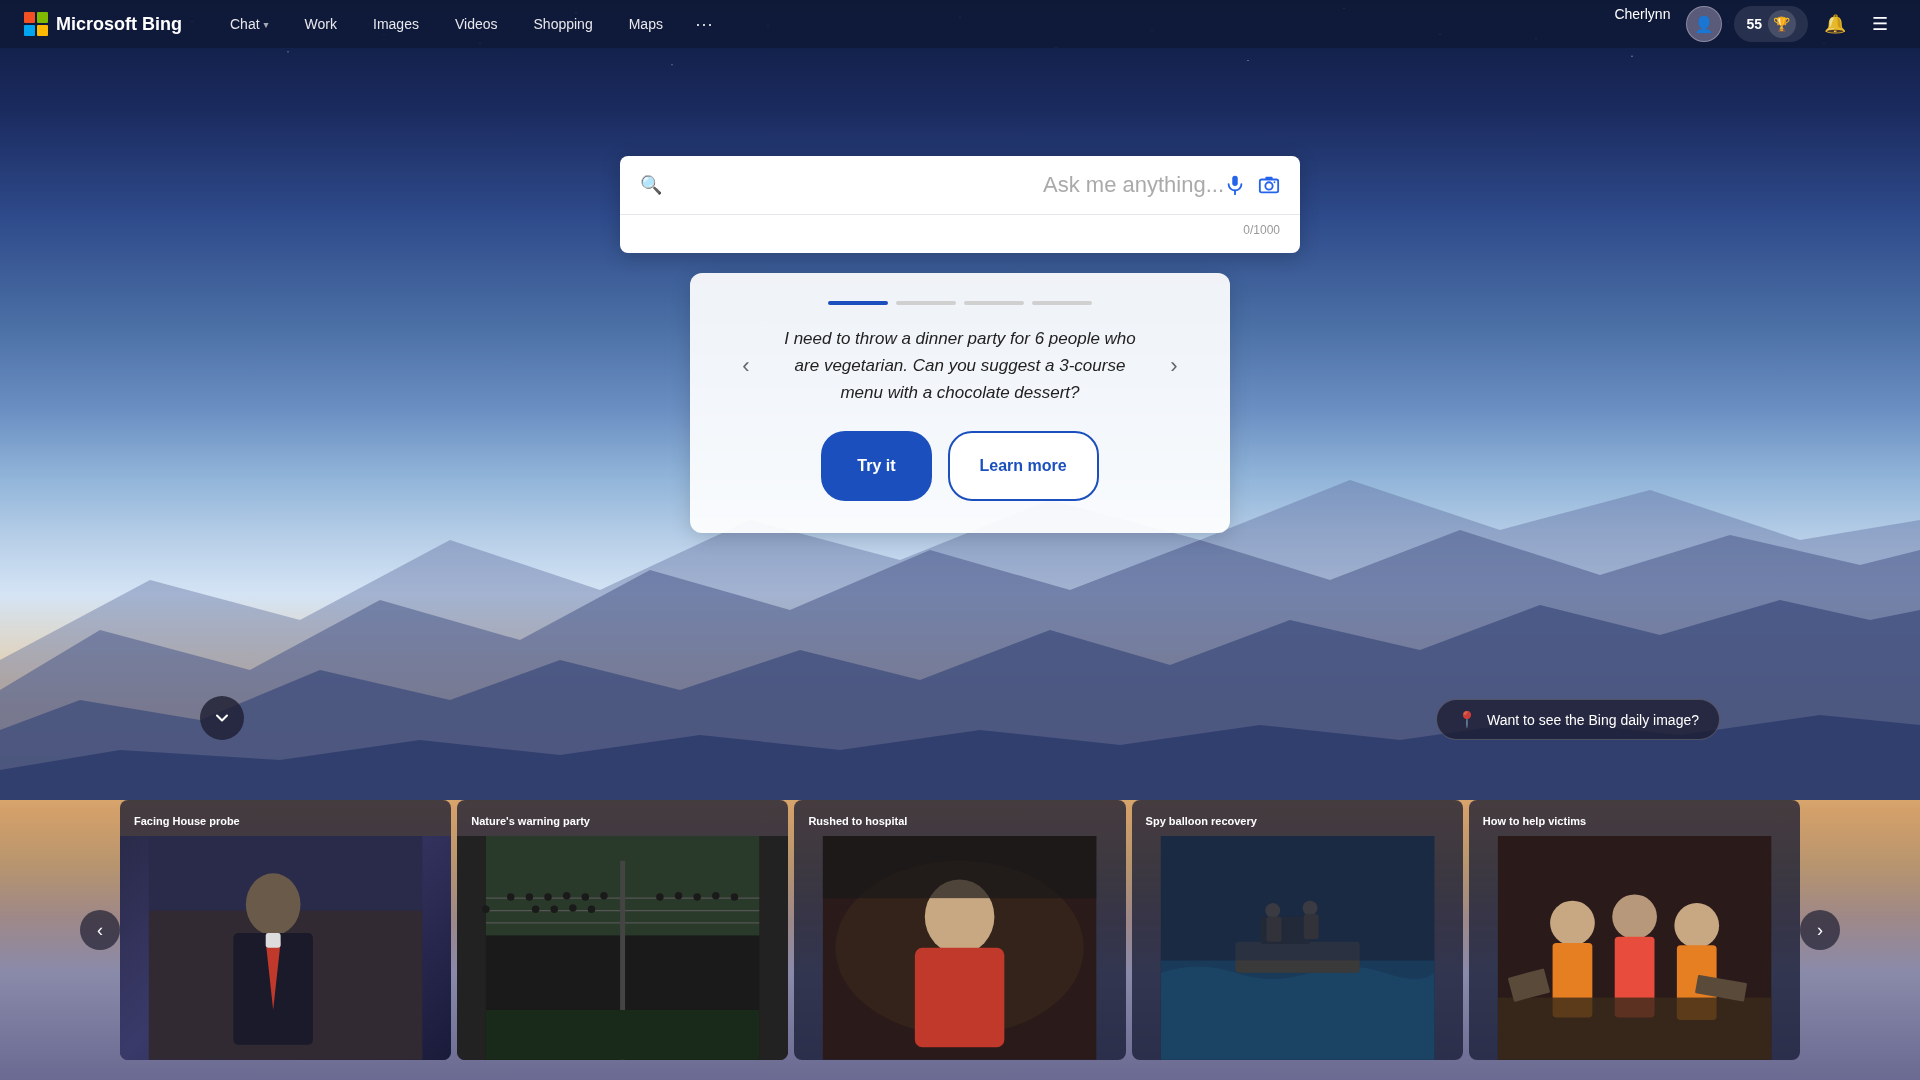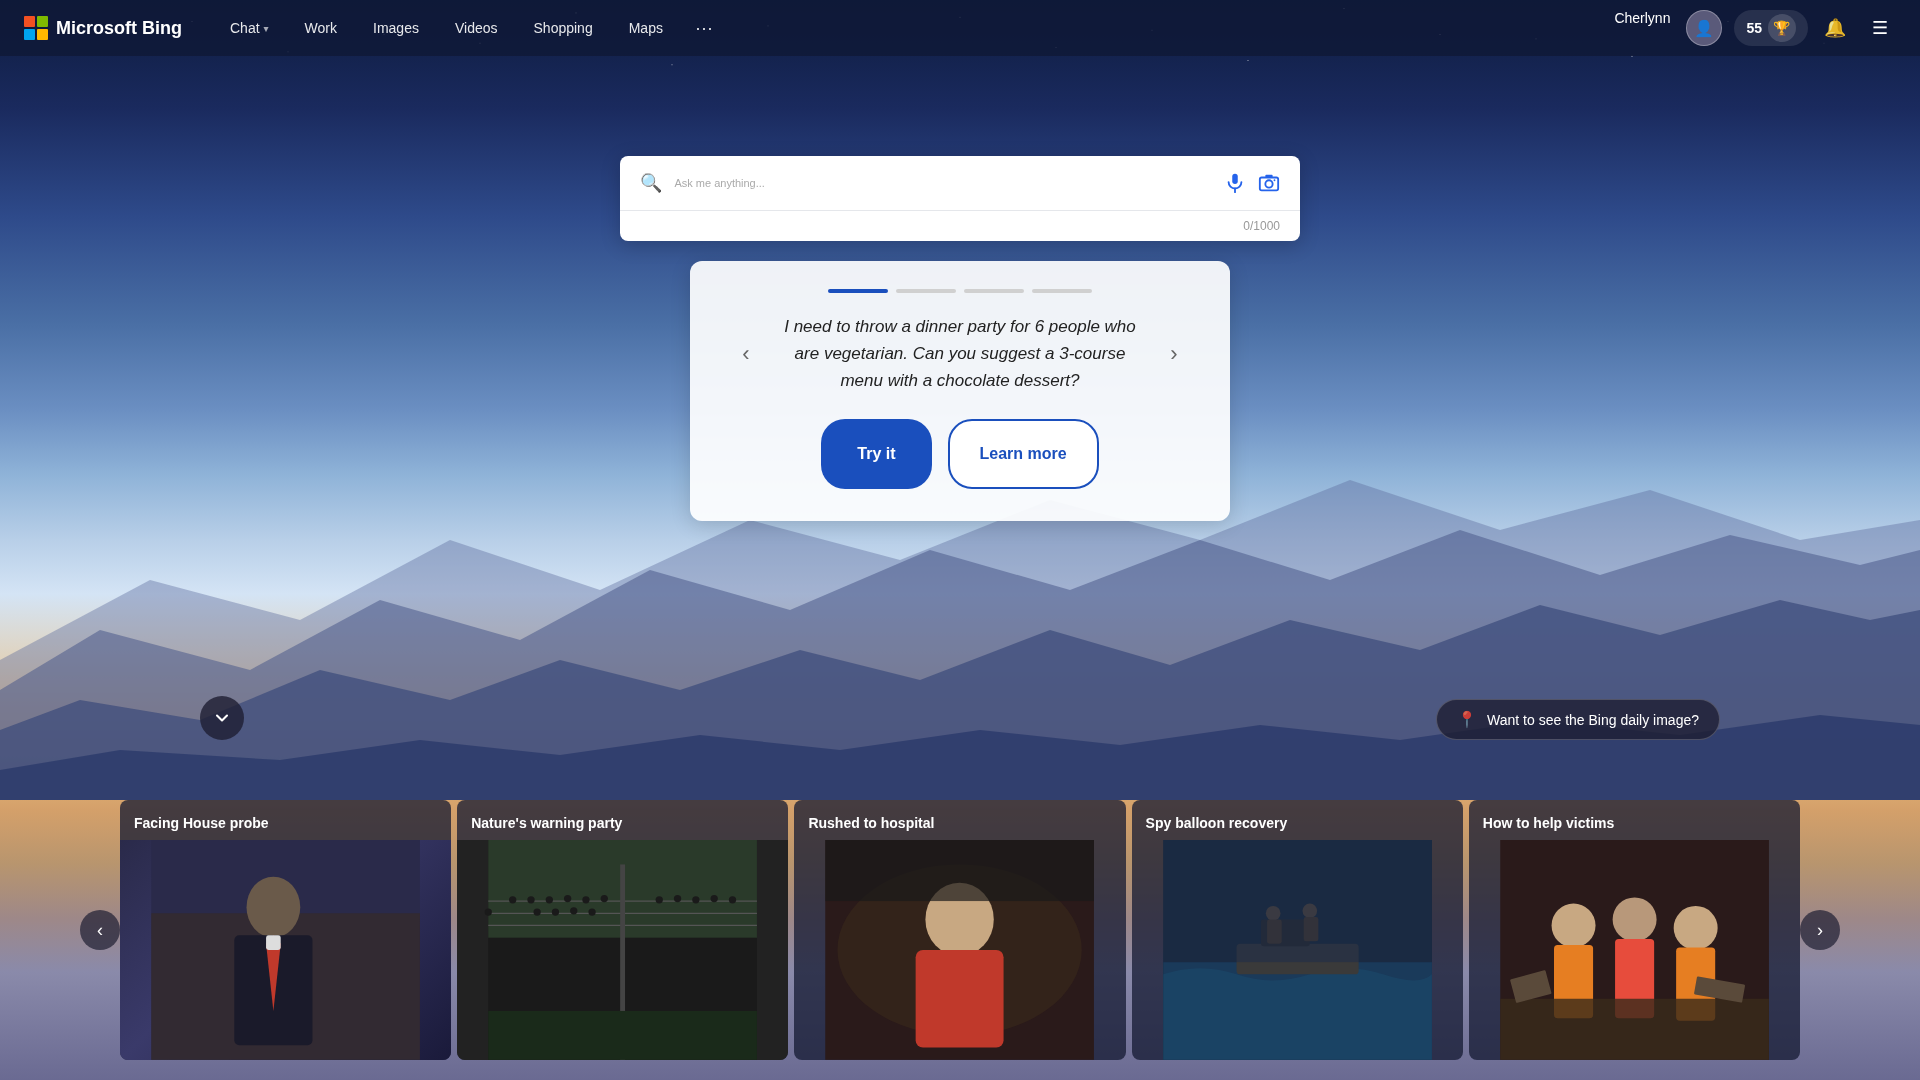--- a/index.html
+++ b/index.html
@@ -75,21 +75,21 @@
 
     .mountains svg {
       width: 100%;
       height: 100%;
     }
 
     
     .navbar {
       position: absolute;
       top: 0; left: 0; right: 0;
-      height: 56px;
+      height: 48px;
       background: rgba(15, 25, 55, 0.85);
       display: flex;
       align-items: center;
       padding: 0 24px;
       z-index: 100;
       gap: 0;
     }
 
     .logo-area {
       display: flex;
@@ -262,23 +262,24 @@
     .search-icon-area {
       color: #555;
       font-size: 18px;
       margin-right: 12px;
     }
 
     .search-input {
       flex: 1;
       border: none;
       outline: none;
-      font-size: 11px;
+      font-size: 22px;
       color: #333;
       background: transparent;
+      text-align: right;
     }
 
     .search-input::placeholder {
       color: #aaa;
     }
 
     .search-actions {
       display: flex;
       align-items: center;
       gap: 12px;
@@ -295,21 +296,21 @@
     }
 
     .search-divider {
       width: 100%;
       height: 1px;
       background: #e5e7eb;
     }
 
     .search-counter {
       text-align: right;
-      padding: 8px 20px 8px;
+      padding: 8px 20px 16px;
       font-size: 12px;
       color: #999;
     }
 
     
     .suggestion-card {
       margin-top: 20px;
       width: 540px;
       background: rgba(255,255,255,0.92);
       border-radius: 12px;
@@ -488,21 +489,21 @@
       overflow: hidden;
       cursor: pointer;
       display: flex;
       flex-direction: column;
       position: relative;
       min-width: 0;
     }
 
     .news-title {
       padding: 14px 14px 8px;
-      font-size: 14px;
+      font-size: 11px;
       font-weight: 600;
       color: white;
       line-height: 1.3;
       flex-shrink: 0;
     }
 
     .news-image {
       flex: 1;
       width: 100%;
       overflow: hidden;

